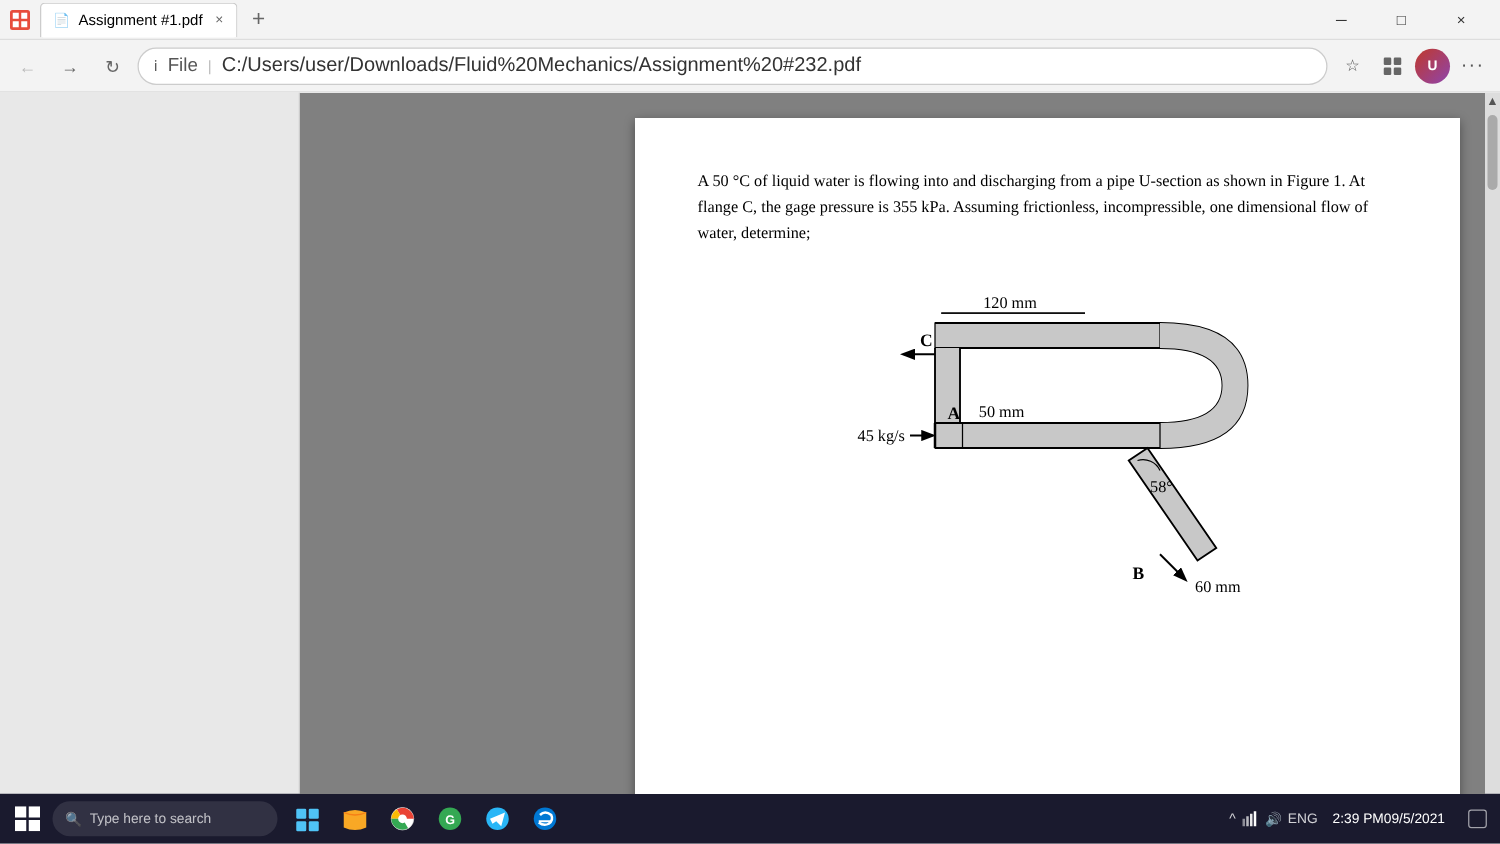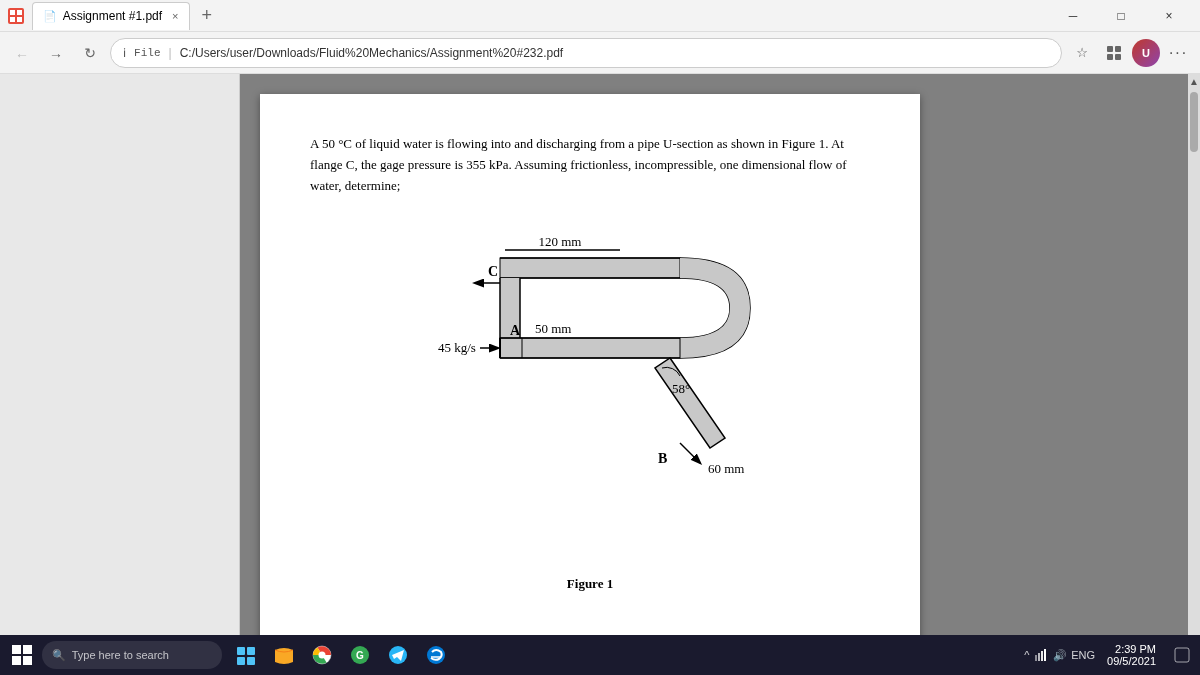--- a/index.html
+++ b/index.html
@@ -79,21 +79,21 @@
       border: 1px solid #ccc;
       border-radius: 15px;
       display: flex;
       align-items: center;
       padding: 0 12px;
       font-size: 12px;
       color: #333;
       gap: 8px;
     }
     .address-file-icon { color: #555; font-size: 12px; }
-    .address-text { flex: 1; font-size: 12px; }
+    .address-text { flex: 1; font-size: 16px; }
     .address-actions {
       display: flex; align-items: center; gap: 4px;
     }
     .addr-action-btn {
       width: 28px; height: 28px;
       border: none; background: transparent;
       border-radius: 4px;
       display: flex; align-items: center; justify-content: center;
       font-size: 13px; color: #555; cursor: pointer;
     }
@@ -121,21 +121,21 @@
     }
     .sidebar-left {
       width: 240px;
       background: #e8e8e8;
       border-right: 1px solid #ccc;
     }
     .pdf-container {
       flex: 1;
       background: #808080;
       display: flex;
-      justify-content: flex-start;
+      justify-content: flex-end;
       align-items: flex-start;
       overflow-y: auto;
       padding: 20px;
       position: relative;
     }
     .scrollbar-right {
       width: 12px;
       background: #ddd;
       display: flex;
       flex-direction: column;
@@ -218,21 +218,21 @@
     }
     .taskbar-right {
       margin-left: auto;
       display: flex; align-items: center; gap: 4px;
     }
     .taskbar-sys {
       display: flex; align-items: center; gap: 4px;
       padding: 0 8px; color: rgba(255,255,255,0.8); font-size: 11px;
     }
     .taskbar-time {
-      display: flex; flex-direction: column; align-items: flex-end;
+      display: flex; flex-direction: row; align-items: flex-end;
       color: white; font-size: 11px; padding-right: 8px;
     }
     .taskbar-notify {
       width: 28px; height: 36px;
       display: flex; align-items: center; justify-content: center;
       color: rgba(255,255,255,0.7); font-size: 13px; cursor: pointer;
     }
 
     
     .pipe-diagram {
@@ -265,21 +265,21 @@
     <button class="win-btn close">×</button>
   </div>
 </div>
 
 <div class="address-bar">
   <button class="nav-btn" disabled="">←</button>
   <button class="nav-btn">→</button>
   <button class="nav-btn">↻</button>
   <div class="address-pill">
     <span class="address-file-icon">ℹ</span>
-    <span style="color:#555;font-size:11px;font-family:Liberation Mono, monospace;">File</span>
+    <span style="color:#555;font-size:15px;">File</span>
     <span style="color:#bbb;font-size:12px;">|</span>
     <span class="address-text">C:/Users/user/Downloads/Fluid%20Mechanics/Assignment%20#232.pdf</span>
   </div>
   <div class="address-actions">
     <button class="addr-action-btn">☆</button>
     <button class="addr-action-btn">
       <svg width="16" height="16" viewBox="0 0 16 16">
           <rect x="1" y="1" width="6" height="6" rx="1" fill="#666"></rect>
           <rect x="9" y="1" width="6" height="6" rx="1" fill="#666"></rect>
           <rect x="1" y="9" width="6" height="6" rx="1" fill="#666"></rect>
@@ -354,21 +354,20 @@
 
           <text x="298" y="245" font-family="Times New Roman" font-size="13">60 mm</text>
 
           <defs>
             <marker id="arrowhead" markerWidth="8" markerHeight="6" refX="6" refY="3" orient="auto">
               <polygon points="0 0, 8 3, 0 6" fill="black"></polygon>
             </marker>
           </defs>
         </svg>
       </div>
-      <div class="figure-caption">Figure 1</div>
     </div>
   </div>
 
   <div class="scrollbar-right">
     <div class="scroll-arrow">▲</div>
     <div class="scroll-thumb"></div>
   </div>
 </div>
 
 <div class="taskbar">

